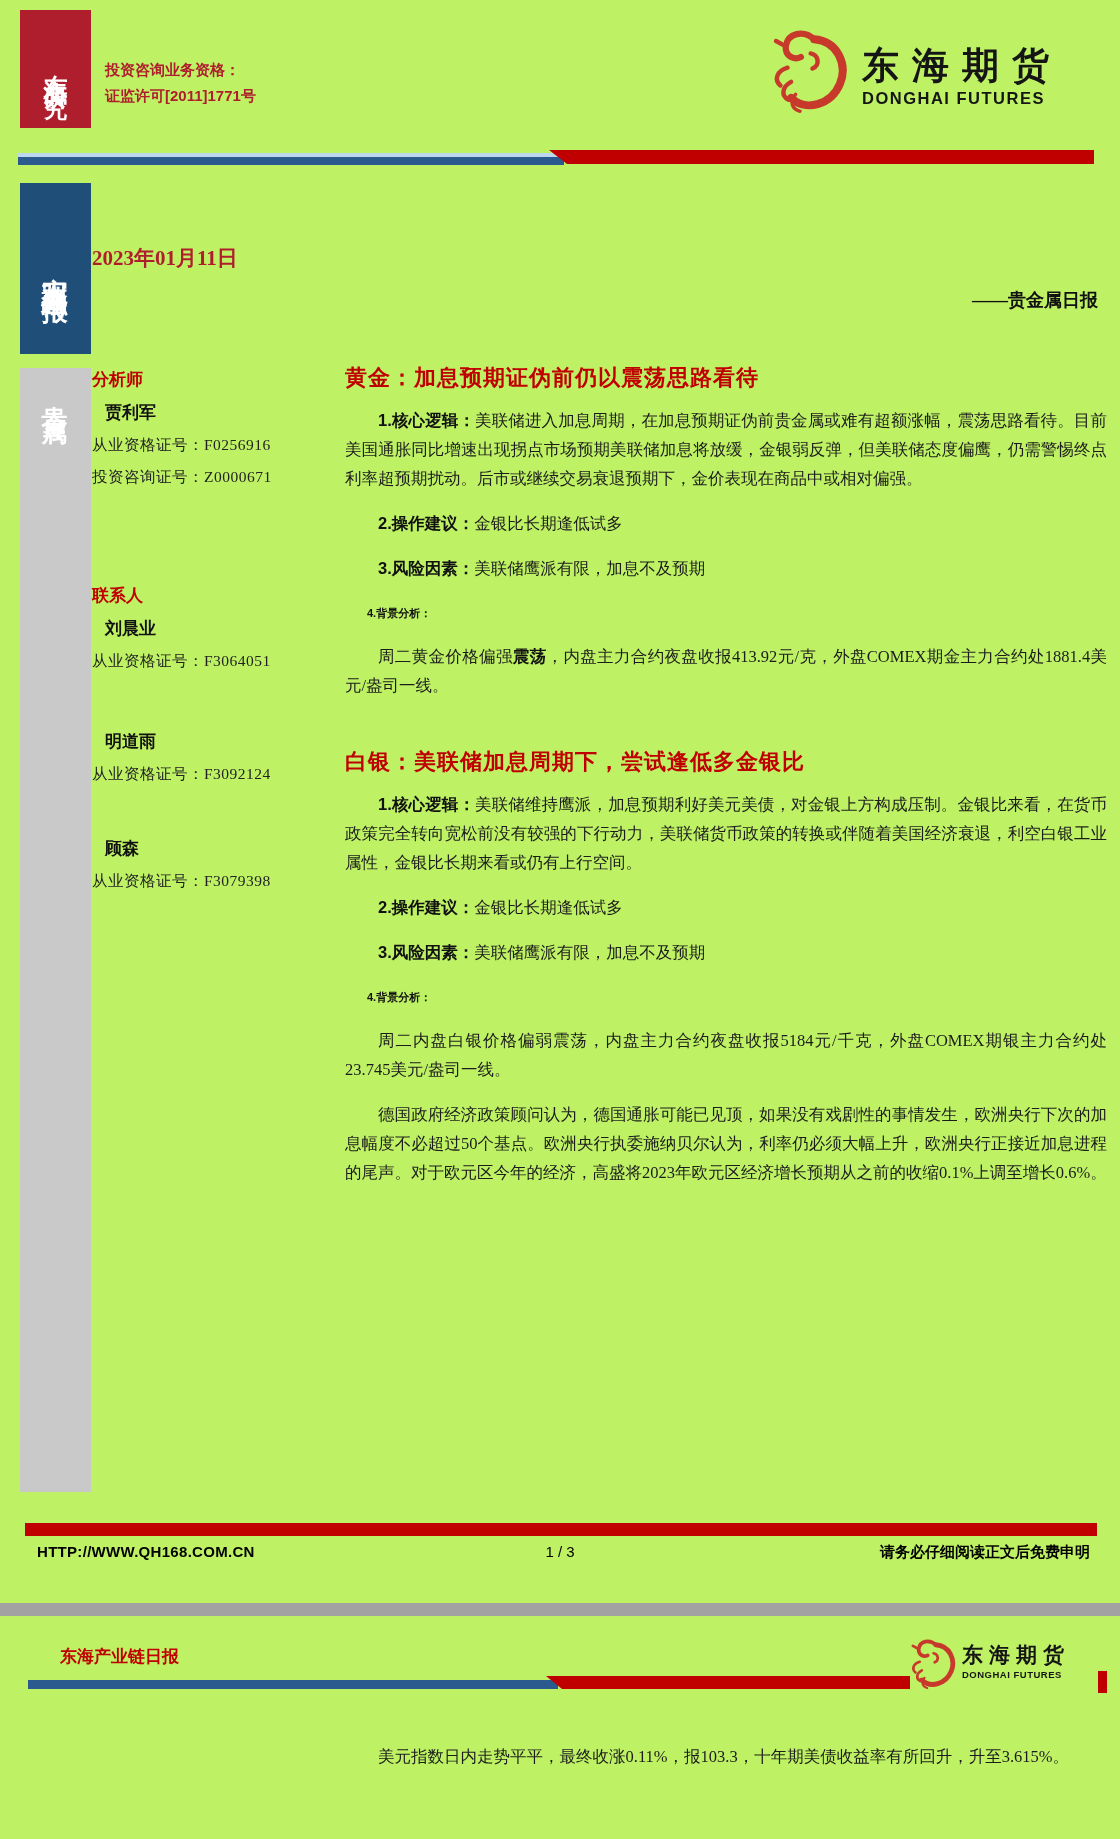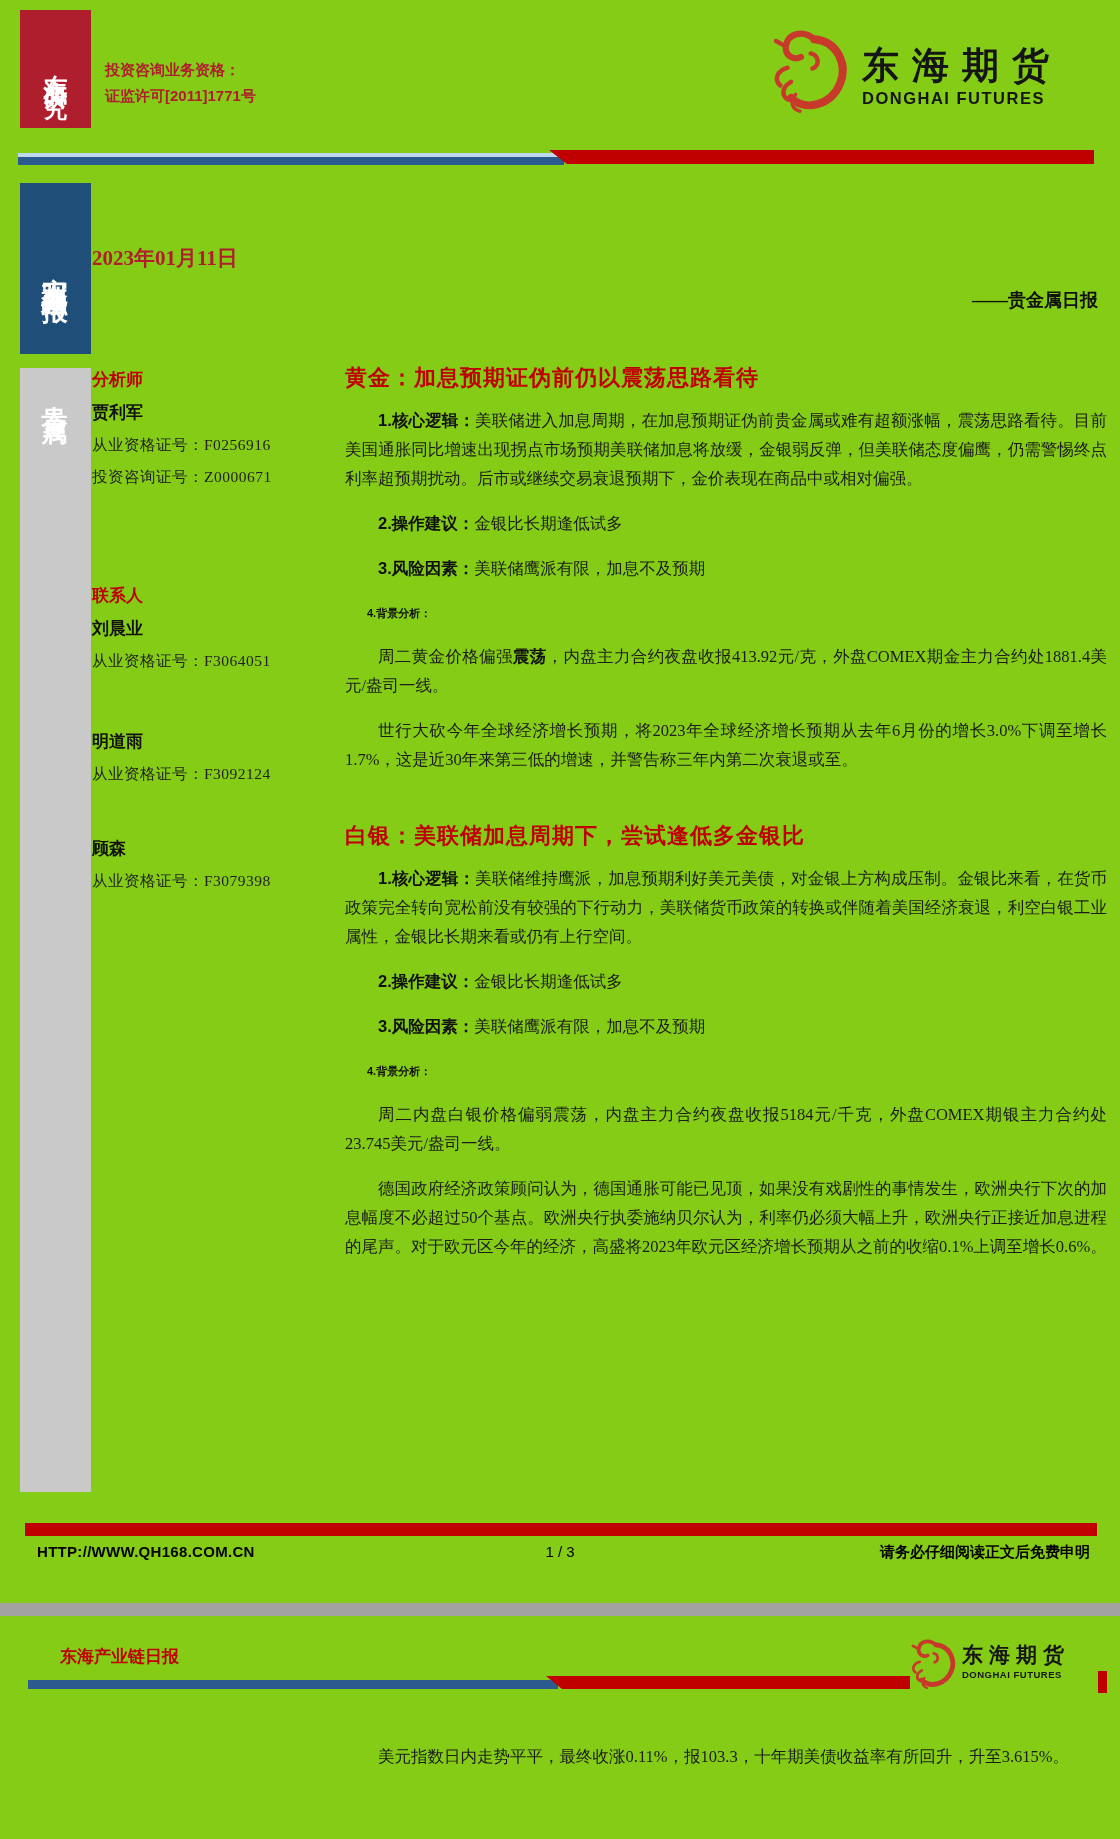--- a/index.html
+++ b/index.html
@@ -1,16 +1,16 @@
 <!DOCTYPE html>
 <html style="--badge_red: #AF1E2D; --accent_red: #C00000; --navy: #1F4E79; --divider_navy: #2B5A8E; --divider_light: #BDD7EE; --sidebar_gray: #C9C9C9; --separator_gray: #A2A2A2; --logo_red: #C7392B; --ink: #1C1C1C;"><head>
 <meta charset="utf-8">
 <style>
   html,body{margin:0;padding:0;background:#fff;}
-  .page{position:relative;width:1120px;height:1839px;background:#84cc16;overflow:hidden;
+  .page{position:relative;width:1120px;height:1839px;background:#bef264;overflow:hidden;
         font-family:"Liberation Serif", serif;color:var(--ink);}
 
   
   .badge{position:absolute;left:20px;top:10px;width:71px;height:118px;background:var(--badge_red);
          display:flex;align-items:center;justify-content:center;}
   .badge span{writing-mode:vertical-rl;text-orientation:upright;color:#fff;
          font-family:"Liberation Serif", serif;font-weight:bold;font-size:24px;letter-spacing:7px;}
   .qual{position:absolute;left:105px;top:57px;color:var(--badge_red);
         font-family:"Liberation Sans", sans-serif;font-weight:bold;font-size:15px;line-height:26px;}
   .logo{position:absolute;left:768px;top:26px;display:flex;align-items:flex-start;}
@@ -40,21 +40,21 @@
   .date{position:absolute;left:92px;top:244px;color:var(--badge_red);
         font-family:"Liberation Serif", serif;font-weight:bold;font-size:21px;}
   .title{position:absolute;left:480px;top:238px;width:630px;text-align:center;color:var(--accent_red);
         font-family:"Liberation Serif", serif;font-weight:bold;font-size:27px;letter-spacing:2px;}
   .subtitle{position:absolute;right:22px;top:288px;color:#111;
         font-family:"Liberation Serif", serif;font-size:18px;font-weight:bold;}
 
   
   .team{position:absolute;left:92px;top:368px;width:245px;font-size:15.5px;}
   .team .lbl{color:var(--accent_red);font-family:"Liberation Sans", sans-serif;font-weight:bold;font-size:17px;}
-  .team .nm{color:#111;font-family:"Liberation Sans", sans-serif;font-weight:bold;font-size:17px;margin-top:10px;}
+  .team .nm{color:#111;font-family:"Liberation Sans", sans-serif;font-weight:bold;font-size:17px;margin-top:10px;padding-left:13px;}
   .team .cred{color:#222;margin-top:11px;letter-spacing:0.5px;}
   .gap1{height:96px;} .gap2{height:48px;} .gap3{height:42px;}
 
   
   .main{position:absolute;left:345px;top:362px;width:762px;}
   .sec-h{color:var(--accent_red);font-family:"Liberation Sans", sans-serif;font-weight:bold;
          font-size:22px;line-height:32px;letter-spacing:1px;}
   .para{font-size:16.5px;line-height:29px;text-align:justify;text-indent:2em;margin:0;}
   .para b, .item b, .bglabel{font-family:"Liberation Sans", sans-serif;font-weight:bold;color:#111;}
   .core{margin-top:12px;}
@@ -157,21 +157,20 @@
     <div class="item">
       <b>2.操作建议：</b><span>金银比长期逢低试多</span>
     </div>
     <div class="item">
       <b>3.风险因素：</b><span>美联储鹰派有限，加息不及预期</span>
     </div>
     <div class="bglabel">4.背景分析：</div>
     <p class="para bgp">
       <span>周二黄金价格偏强</span><b>震荡</b><span>，内盘主力合约夜盘收报413.92元/克，外盘COMEX期金主力合约处1881.4美元/盎司一线。</span>
     </p>
-    <p class="para bgp2">世行大砍今年全球经济增长预期，将2023年全球经济增长预期从去年6月份的增长3.0%下调至增长1.7%，这是近30年来第三低的增速，并警告称三年内第二次衰退或至。</p>
 
     <div class="sec-h silver">白银：美联储加息周期下，尝试逢低多金银比</div>
     <p class="para core">
       <b>1.核心逻辑：</b><span>美联储维持鹰派，加息预期利好美元美债，对金银上方构成压制。金银比来看，在货币政策完全转向宽松前没有较强的下行动力，美联储货币政策的转换或伴随着美国经济衰退，利空白银工业属性，金银比长期来看或仍有上行空间。</span>
     </p>
     <div class="item">
       <b>2.操作建议：</b><span>金银比长期逢低试多</span>
     </div>
     <div class="item">
       <b>3.风险因素：</b><span>美联储鹰派有限，加息不及预期</span>

